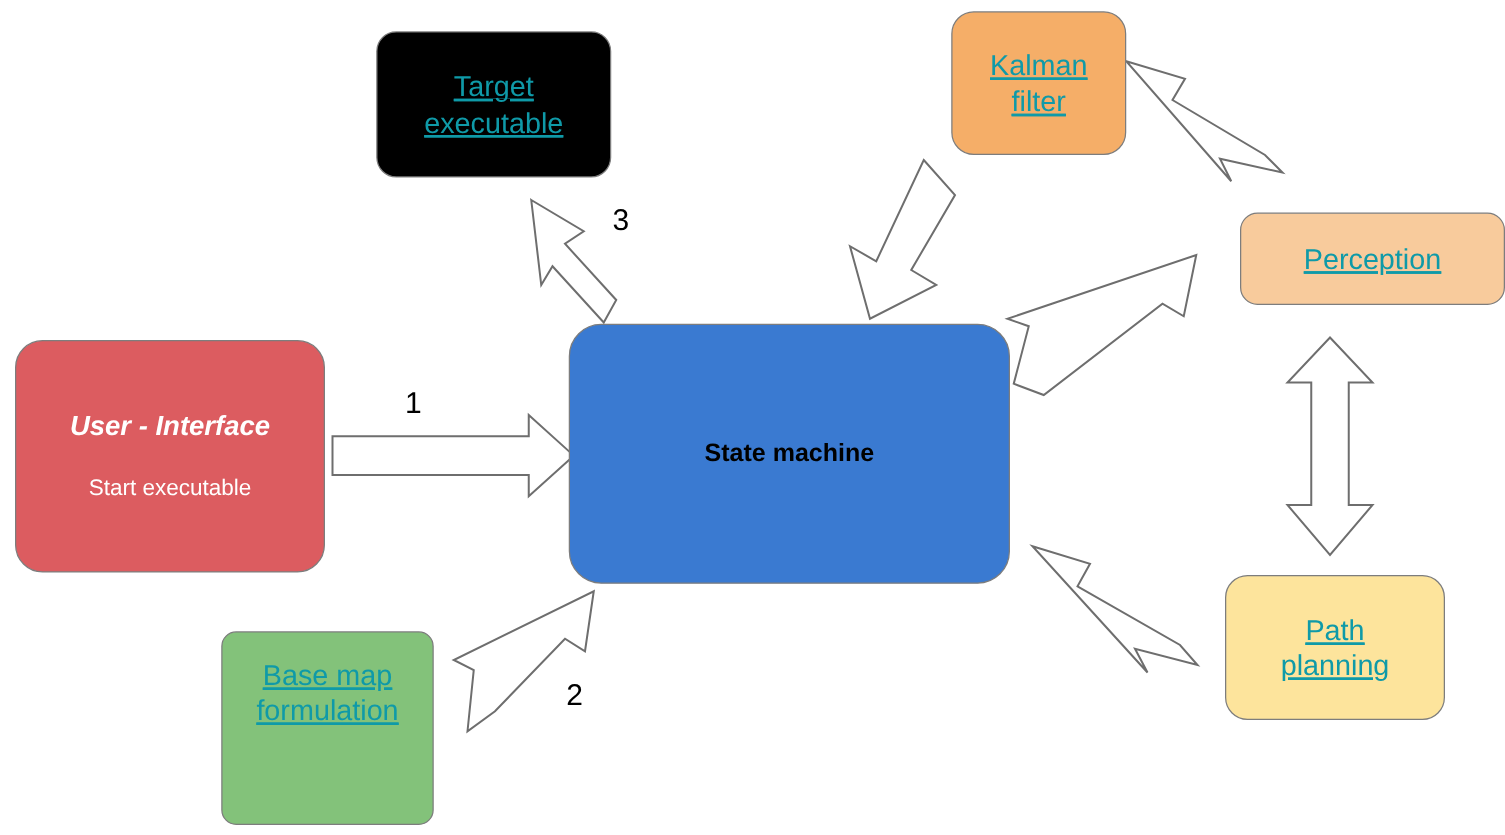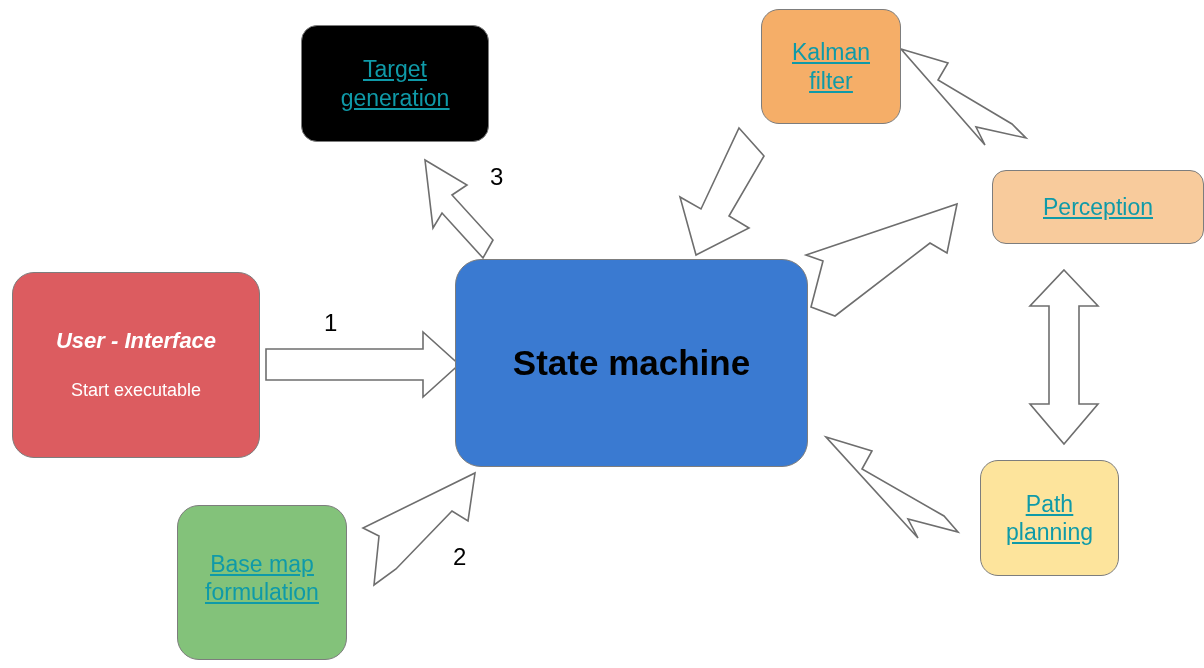--- a/index.html
+++ b/index.html
@@ -64,52 +64,52 @@
 
   #node-target-formulation {
     left: 301px; top: 25px; width: 188px; height: 117px;
     background: #000000;
     border-radius: 16px;
   }
 
   #node-base-map {
     left: 177px; top: 505px; width: 170px; height: 155px;
     background: #83c27a;
-    border-radius: 22px;
+    border-radius: 12px;
     align-items: flex-start;
-    padding-top: 44px;
+    padding-top: 20px;
   }
 
   #node-state-machine {
     left: 455px; top: 259px; width: 353px; height: 208px;
     background: #3a7ad1;
     border-radius: 26px;
   }
   #node-state-machine .sm-label {
     color: #000000;
     font-weight: bold;
-    font-size: 35px;
+    font-size: 20px;
     text-align: right;
   }
 
   #node-kalman {
     left: 746px; top: 9px; width: 140px; height: 115px;
     background: #f5ae68;
     border-radius: 18px;
     margin-left: 15px;
   }
 
   #node-perception {
     left: 992px; top: 170px; width: 212px; height: 74px;
     background: #f8cb9c;
     border-radius: 14px;
   }
 
   #node-path-planning {
-    left: 980px; top: 460px; width: 139px; height: 116px;
+    left: 980px; top: 460px; width: 176px; height: 116px;
     background: #fde49c;
     border-radius: 18px;
   }
 
   
   #arrow-layer {
     position: absolute;
     left: 0; top: 0;
     width: 1204px;
     height: 668px;
@@ -178,21 +178,21 @@
   <div class="node" id="node-user-interface">
     <span class="ui-inner">
       <span class="ui-title">User - Interface</span>
       <span class="ui-sub">Start executable</span>
     </span>
   </div>
 
   <div class="node" id="node-target-formulation">
     <span class="node-label">
       <span class="link-label">Target</span><br>
-      <span class="link-label">generation</span>
+      <span class="link-label">executable</span>
     </span>
   </div>
 
   <div class="node" id="node-base-map">
     <span class="node-label">
       <span class="link-label">Base map</span><br>
       <span class="link-label">formulation</span>
     </span>
   </div>
 

